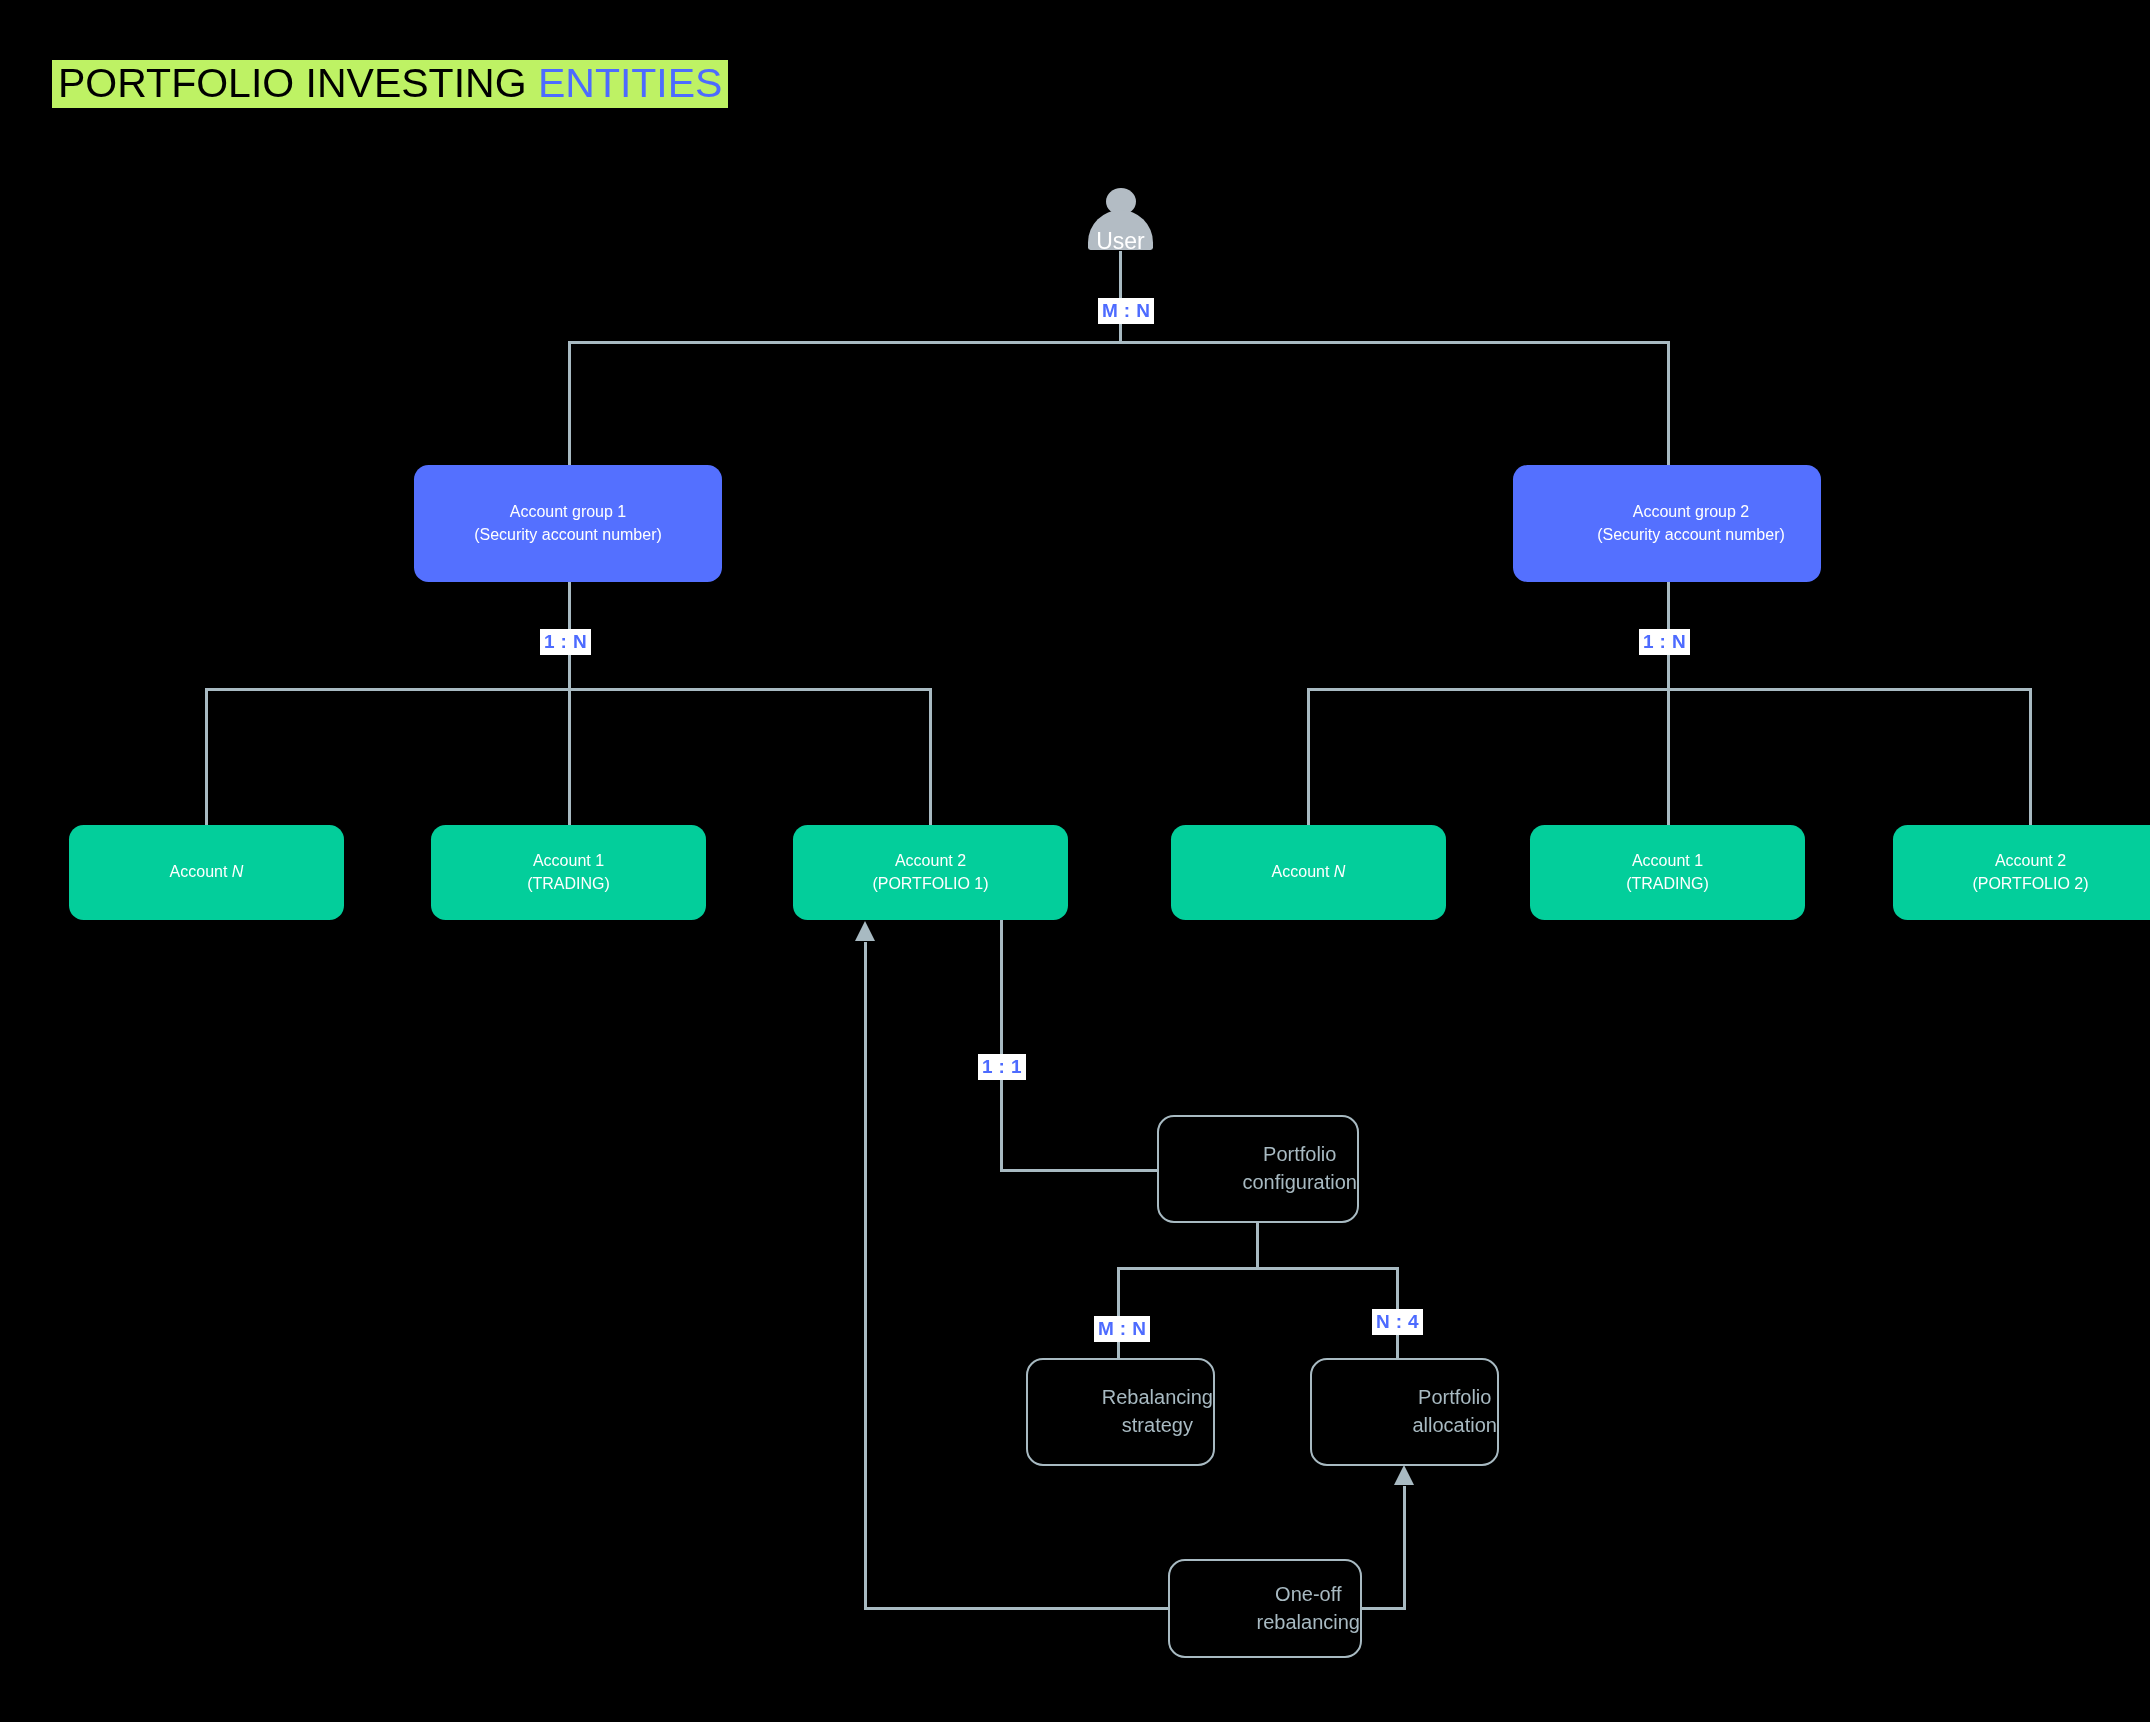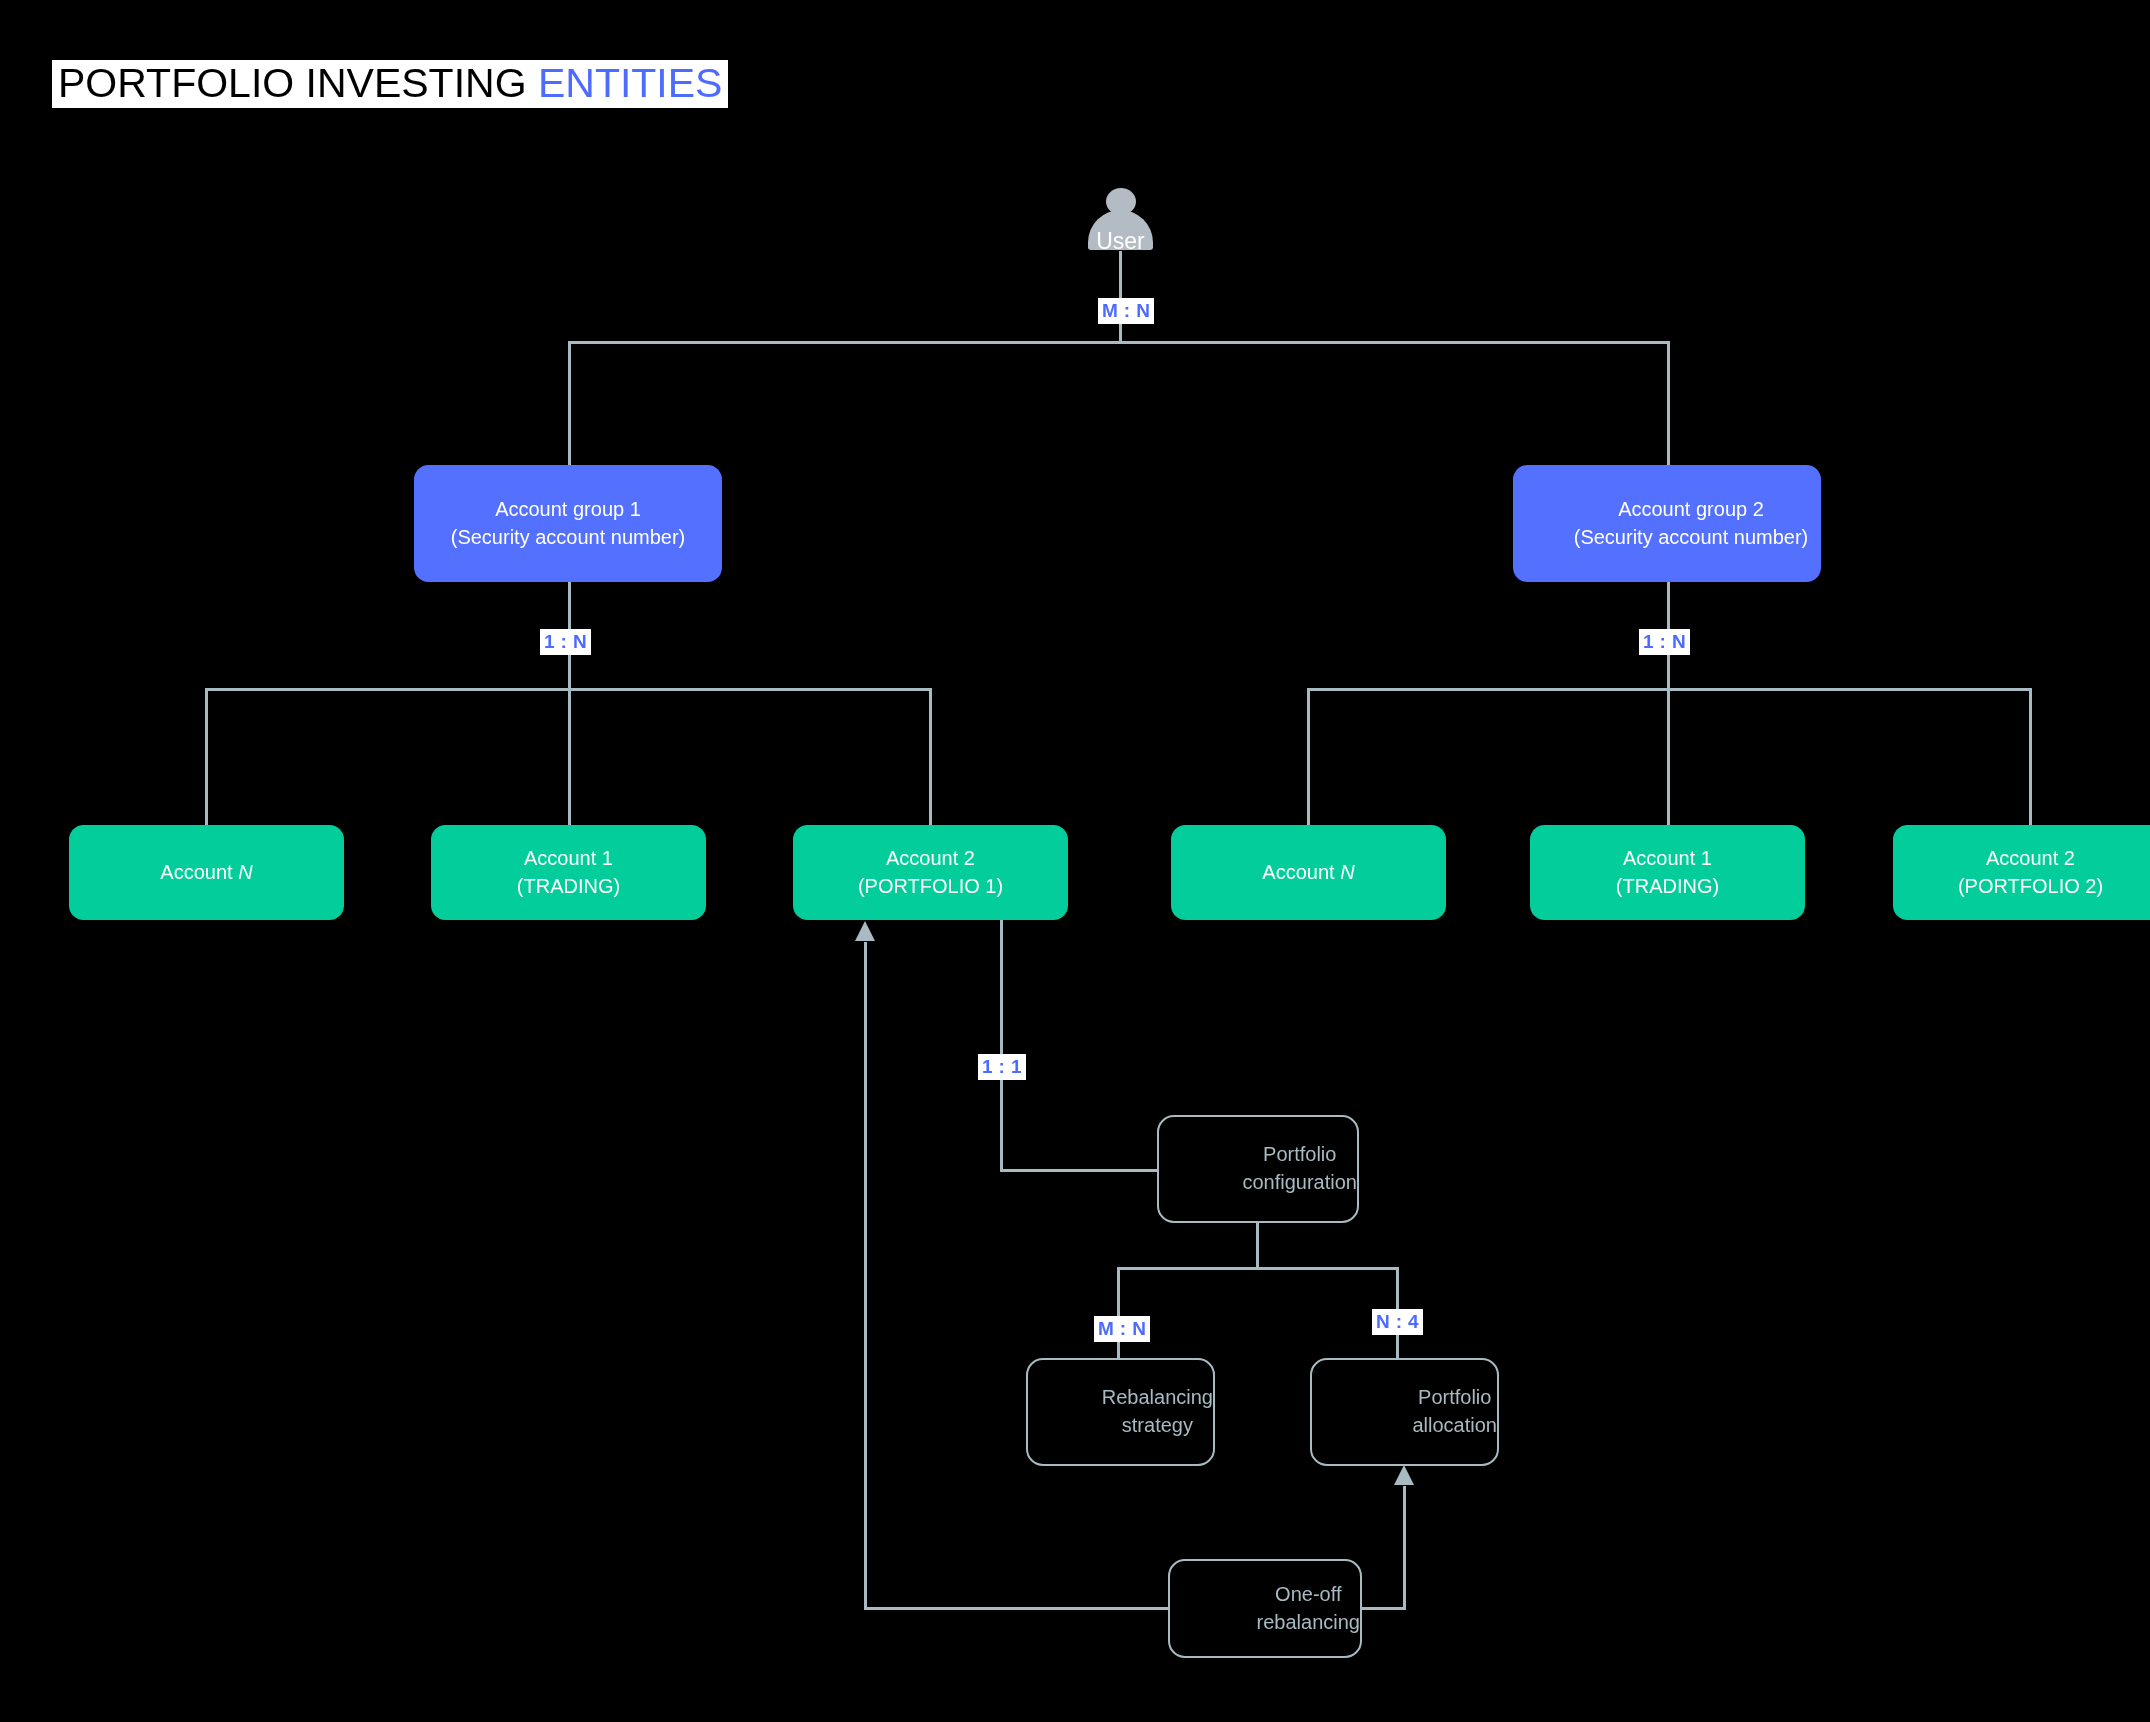--- a/index.html
+++ b/index.html
@@ -13,21 +13,21 @@
     width:2221px;
     height:1722px;
     background:#000000;
     overflow:hidden;
   }
 
   
   #title-band{
     position:absolute;
     left:52px; top:60px;
-    background:#ffffff;
+    background:#bef264;
     padding:2.6px 6px 4.3px 6px;
     font-size:41px;
     line-height:1.0;
     letter-spacing:0px;
     white-space:nowrap;
     font-weight:400;
   }
   #title-band .t-main{color:#000000;}
   #title-band .t-accent{color:#4d6bff;}
 
@@ -95,21 +95,21 @@
     position:absolute;
     display:flex;
     align-items:center;
     justify-content:center;
     text-align:center;
     border-radius:14.6px;
     box-sizing:border-box;
     z-index:3;
   }
   .node .lbl{
-    font-size:20px;
+    font-size:16px;
     line-height:1.38;
     white-space:pre-line;
   }
   .node.group{
     background:#5470ff;
     color:#ffffff;
   }
   .node.account{
     background:#03ce9b;
     color:#ffffff;

